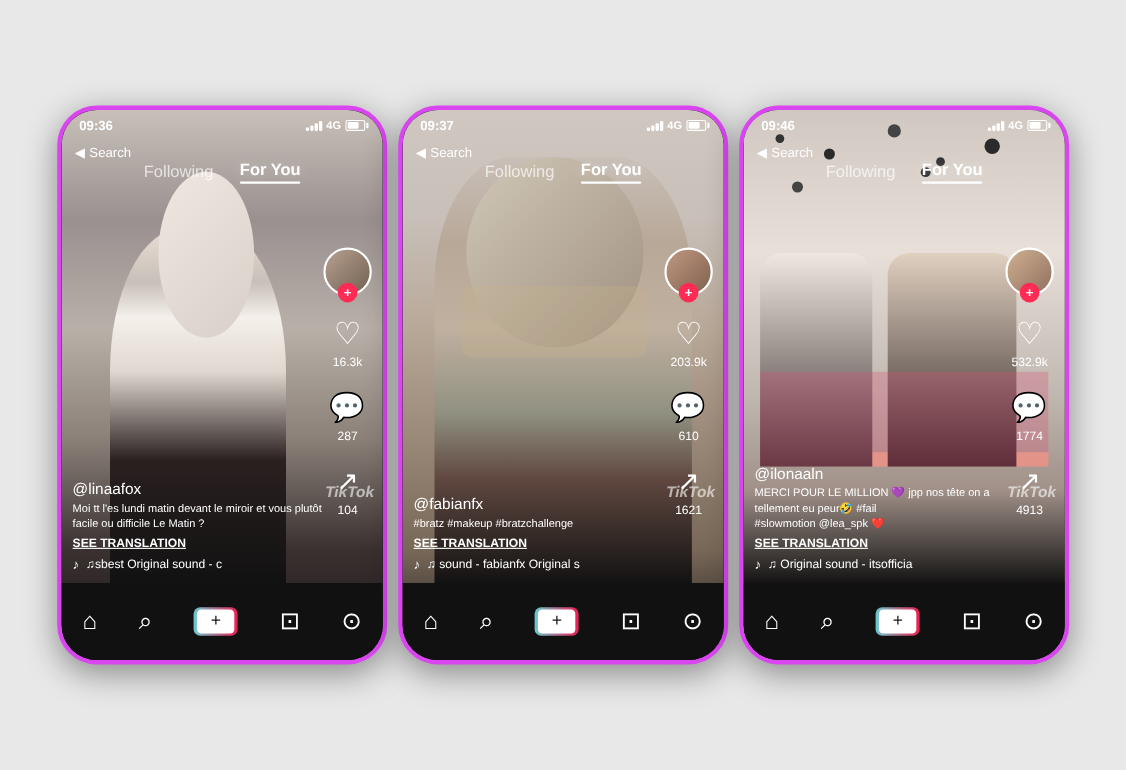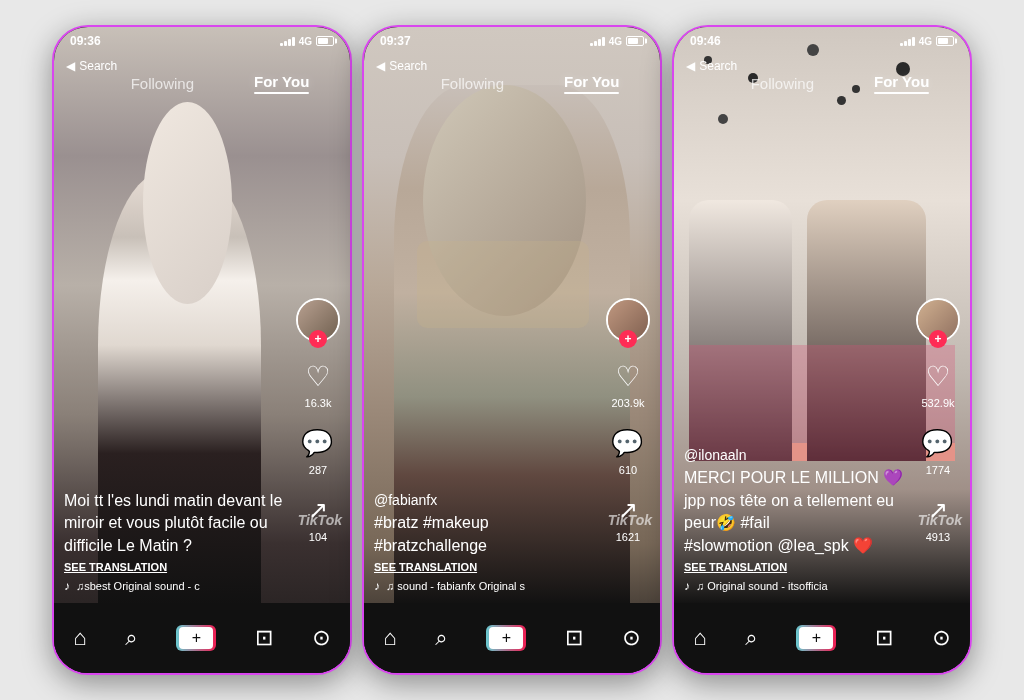--- a/index.html
+++ b/index.html
@@ -8,26 +8,26 @@
       height: 700px;
       background: #e8e8e8;
       display: flex;
       align-items: center;
       justify-content: center;
       gap: 10px;
       font-family: -apple-system, BlinkMacSystemFont, 'Helvetica Neue', sans-serif;
     }
     .phone {
       width: 300px;
-      height: 650px;
+      height: 508px;
       background: #000;
       border-radius: 36px;
       overflow: hidden;
       position: relative;
-      border: 2px solid #d946ef;
+      border: 4px solid #d946ef;
       box-shadow: 0 8px 30px rgba(0,0,0,0.4);
     }
     .phone-screen {
       width: 100%;
       height: 100%;
       background: #111;
       position: relative;
       overflow: hidden;
     }
     
@@ -135,21 +135,20 @@
       align-items: center;
       justify-content: center;
       gap: 24px;
       z-index: 20;
     }
     .tab {
       color: rgba(255,255,255,0.7);
       font-size: 15px;
       font-weight: 400;
       cursor: pointer;
-      margin-left: 36px;
     }
     .tab.active {
       color: white;
       font-weight: 700;
       text-shadow: 0 0 10px rgba(255,255,255,0.3);
     }
     .tab.active::after {
       content: '';
       display: block;
       height: 2px;
@@ -243,21 +242,21 @@
       z-index: 20;
     }
     .username {
       color: white;
       font-size: 14px;
       font-weight: 400;
       margin-bottom: 4px;
     }
     .caption {
       color: white;
-      font-size: 16px;
+      font-size: 10px;
       line-height: 1.4;
       margin-bottom: 4px;
     }
     .see-translation {
       color: white;
       font-size: 11px;
       font-weight: 700;
       text-decoration: underline;
       margin-bottom: 6px;
     }
@@ -402,20 +401,21 @@
         <div class="action-icon">
           <span class="share-icon">↗</span>
         </div>
         <span class="action-count">104</span>
       </div>
     </div>
 
     <div class="tiktok-watermark" style="font-size:14px;bottom:145px;">TikTok</div>
 
     <div class="bottom-overlay">
+      <div class="username">@linaafox</div>
       <div class="caption">Moi tt l'es lundi matin devant le miroir et vous plutôt facile ou difficile Le Matin ?</div>
       <div class="see-translation">SEE TRANSLATION</div>
       <div class="sound-bar">
         <span class="music-note">♪</span>
         <span>♫sbest  Original sound - c</span>
       </div>
     </div>
 
     <div class="bottom-nav">
       <div class="nav-item">

